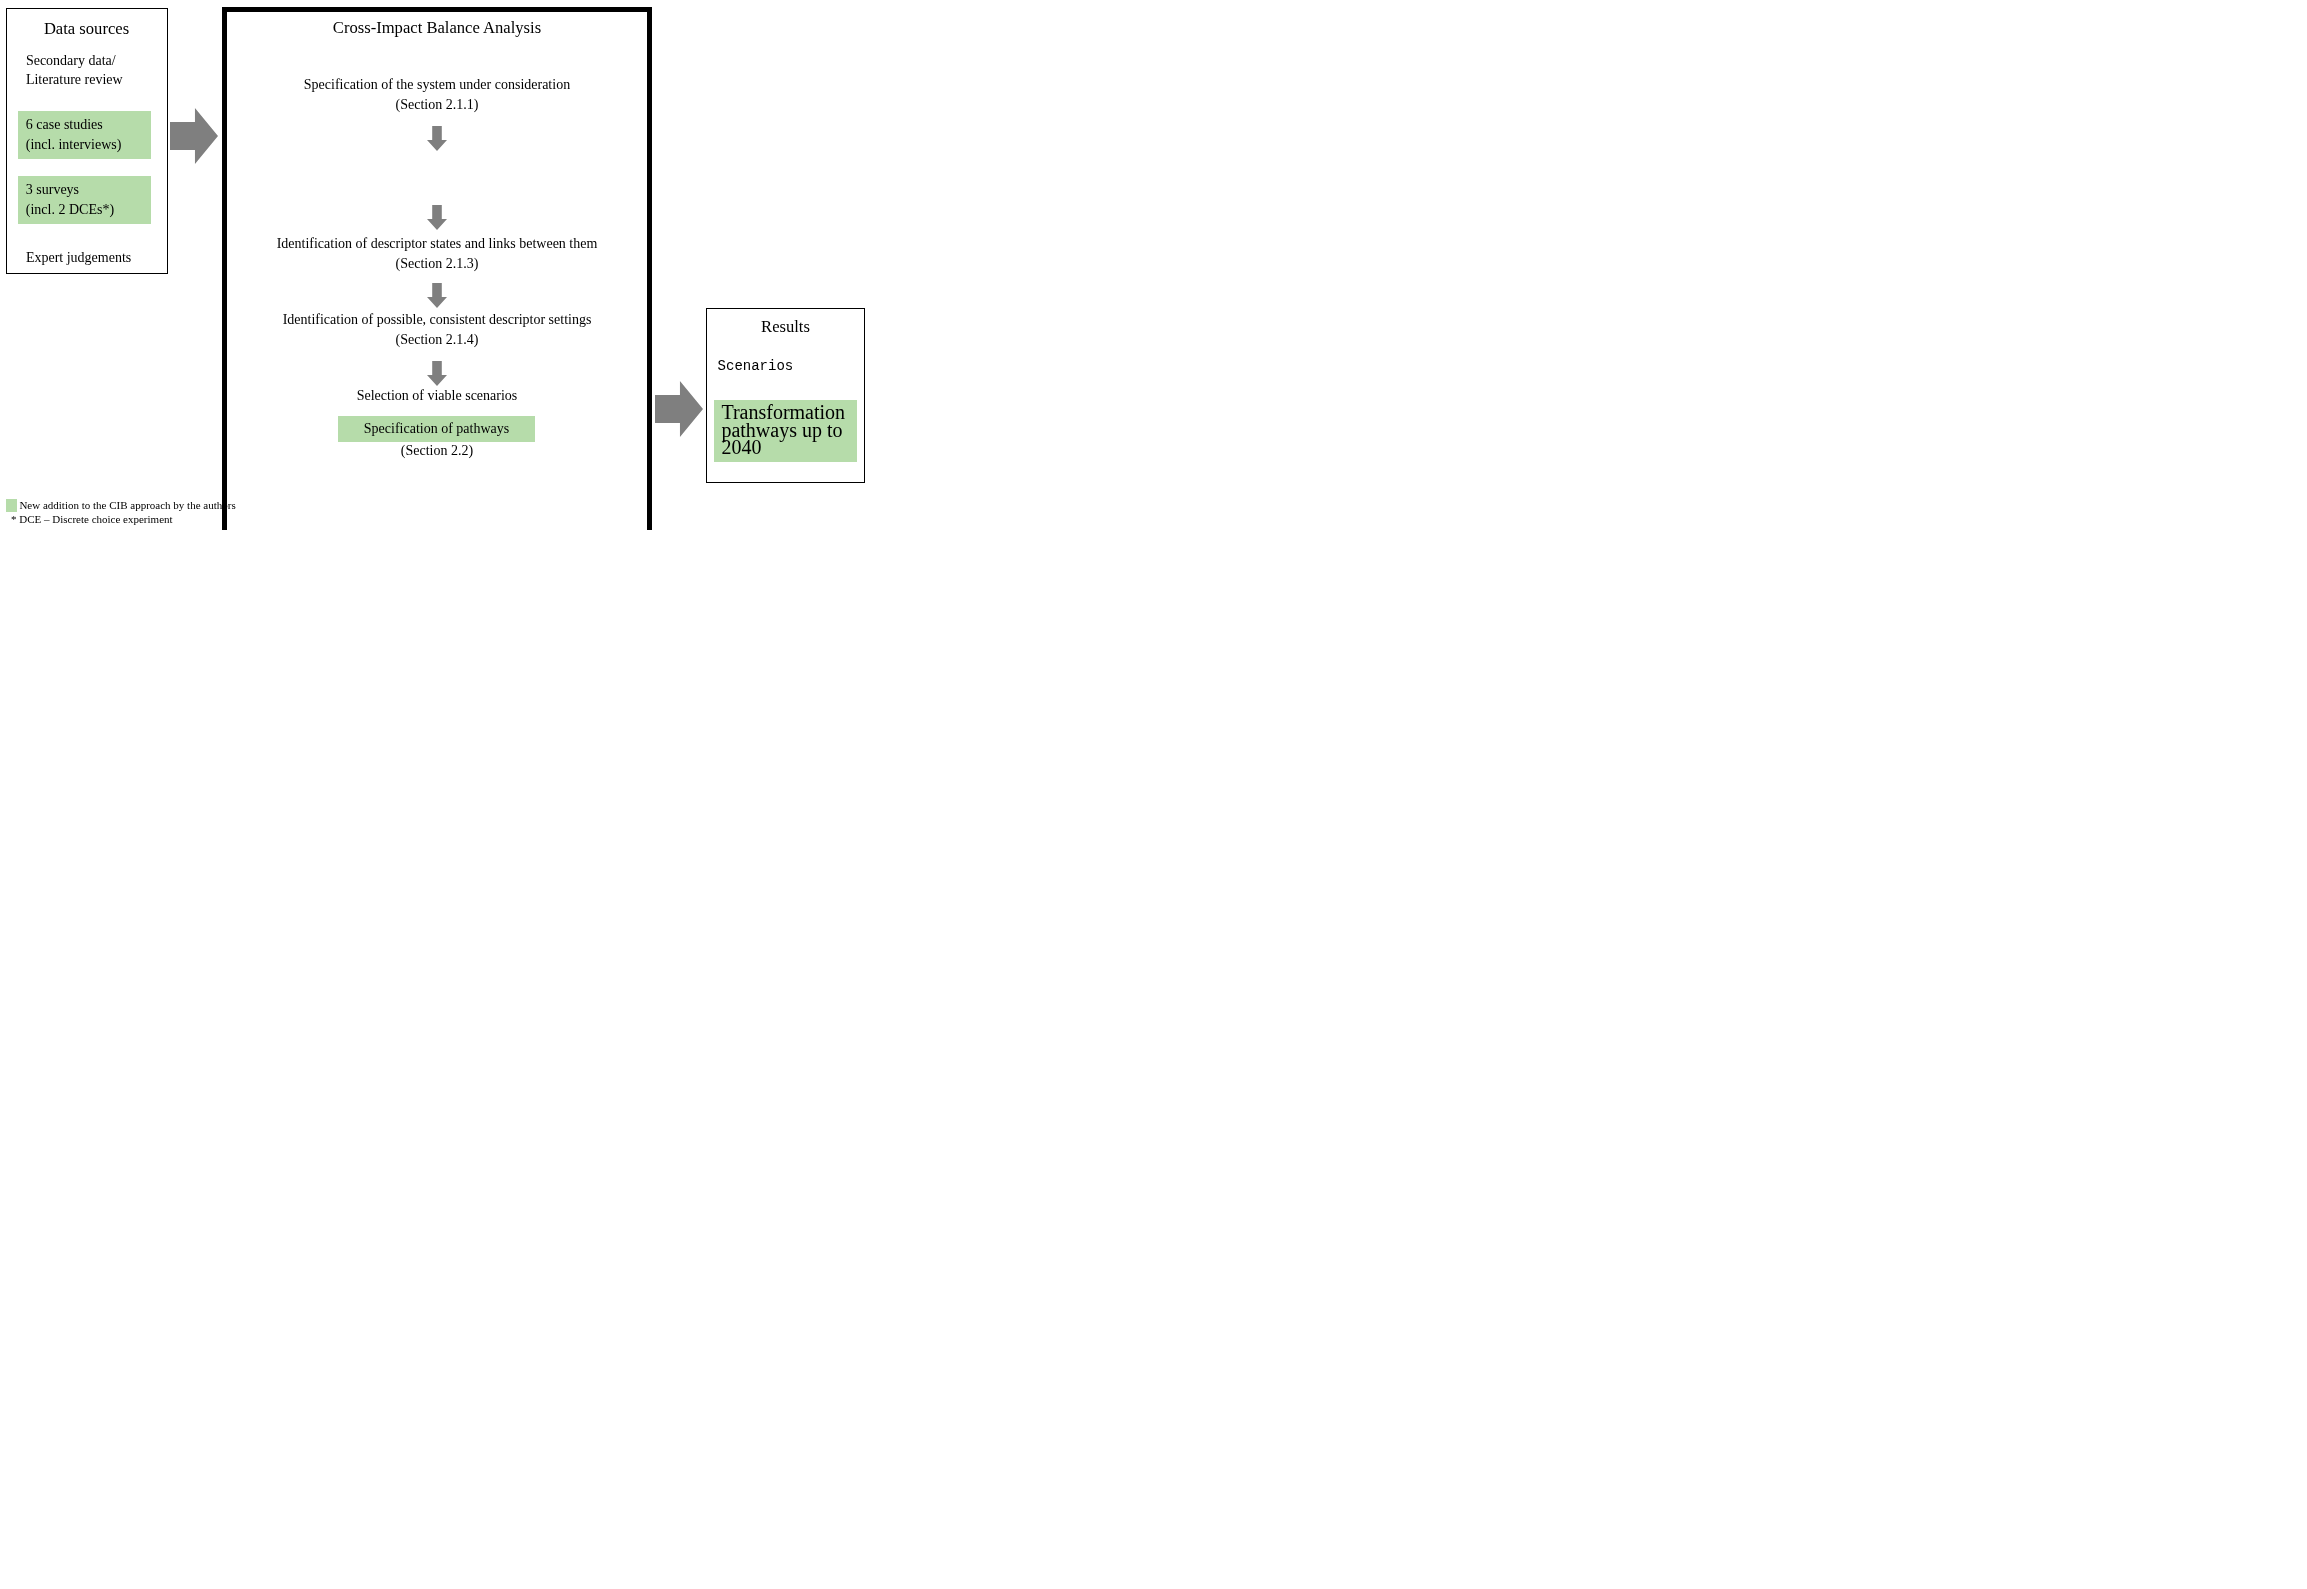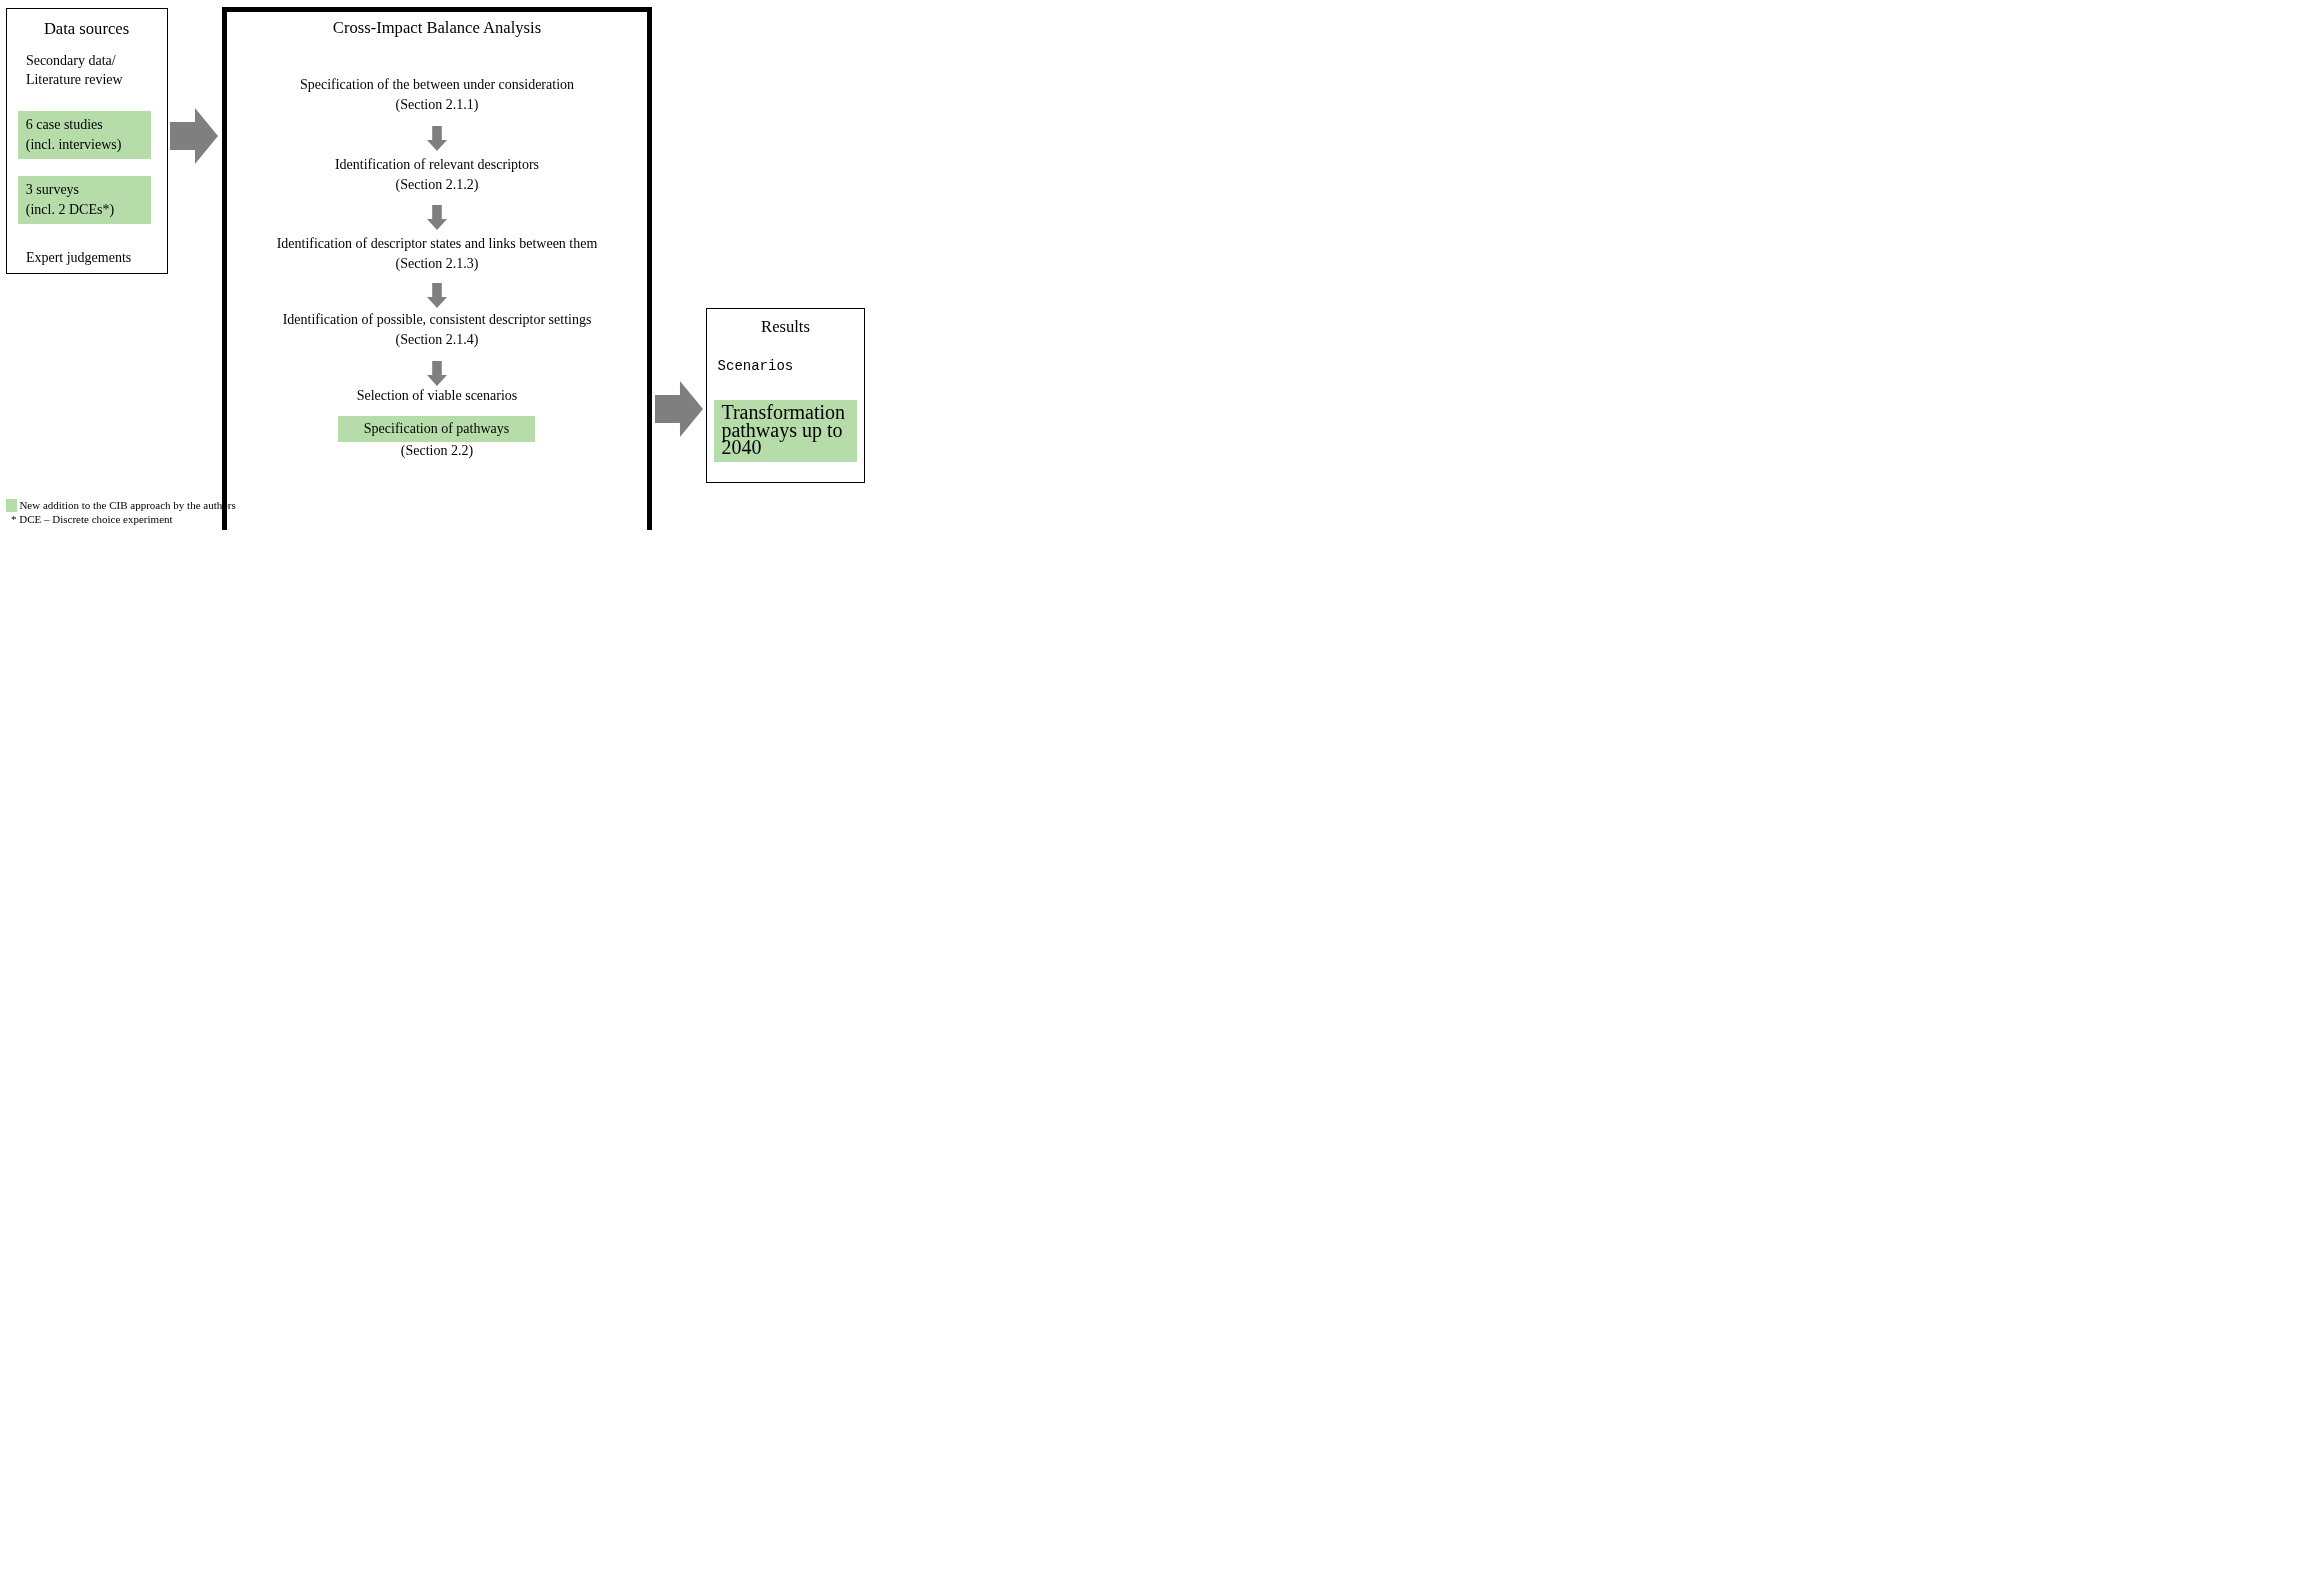--- a/index.html
+++ b/index.html
@@ -54,30 +54,26 @@
 
     <div class="body-text" style="position:absolute;left:19.4px;top:239px;">Expert judgements</div>
   </div>
 
   <div class="arrow-right" style="left:170px;top:108px;width:48px;height:56px;"></div>
 
   <div class="box thick" style="left:222px;top:7px;width:430px;height:604px;">
     <div class="title" style="top:7.4px;">Cross-Impact Balance Analysis</div>
 
     <div class="step" style="top:63px;">
-      <div>Specification of the between under consideration</div>
+      <div>Specification of the system under consideration</div>
       <div>(Section 2.1.1)</div>
     </div>
 
     <div class="arrow-down" style="left:200px;top:114px;width:20px;height:25px;"></div>
 
-    <div class="step" style="top:143px;">
-      <div>Identification of relevant descriptors</div>
-      <div>(Section 2.1.2)</div>
-    </div>
 
     <div class="arrow-down" style="left:200px;top:193px;width:20px;height:25px;"></div>
 
     <div class="step" style="top:222px;text-align:center;">
       <div>Identification of descriptor states and links between them</div>
       <div>(Section 2.1.3)</div>
     </div>
 
     <div class="arrow-down" style="left:200px;top:271px;width:20px;height:25px;"></div>
 

